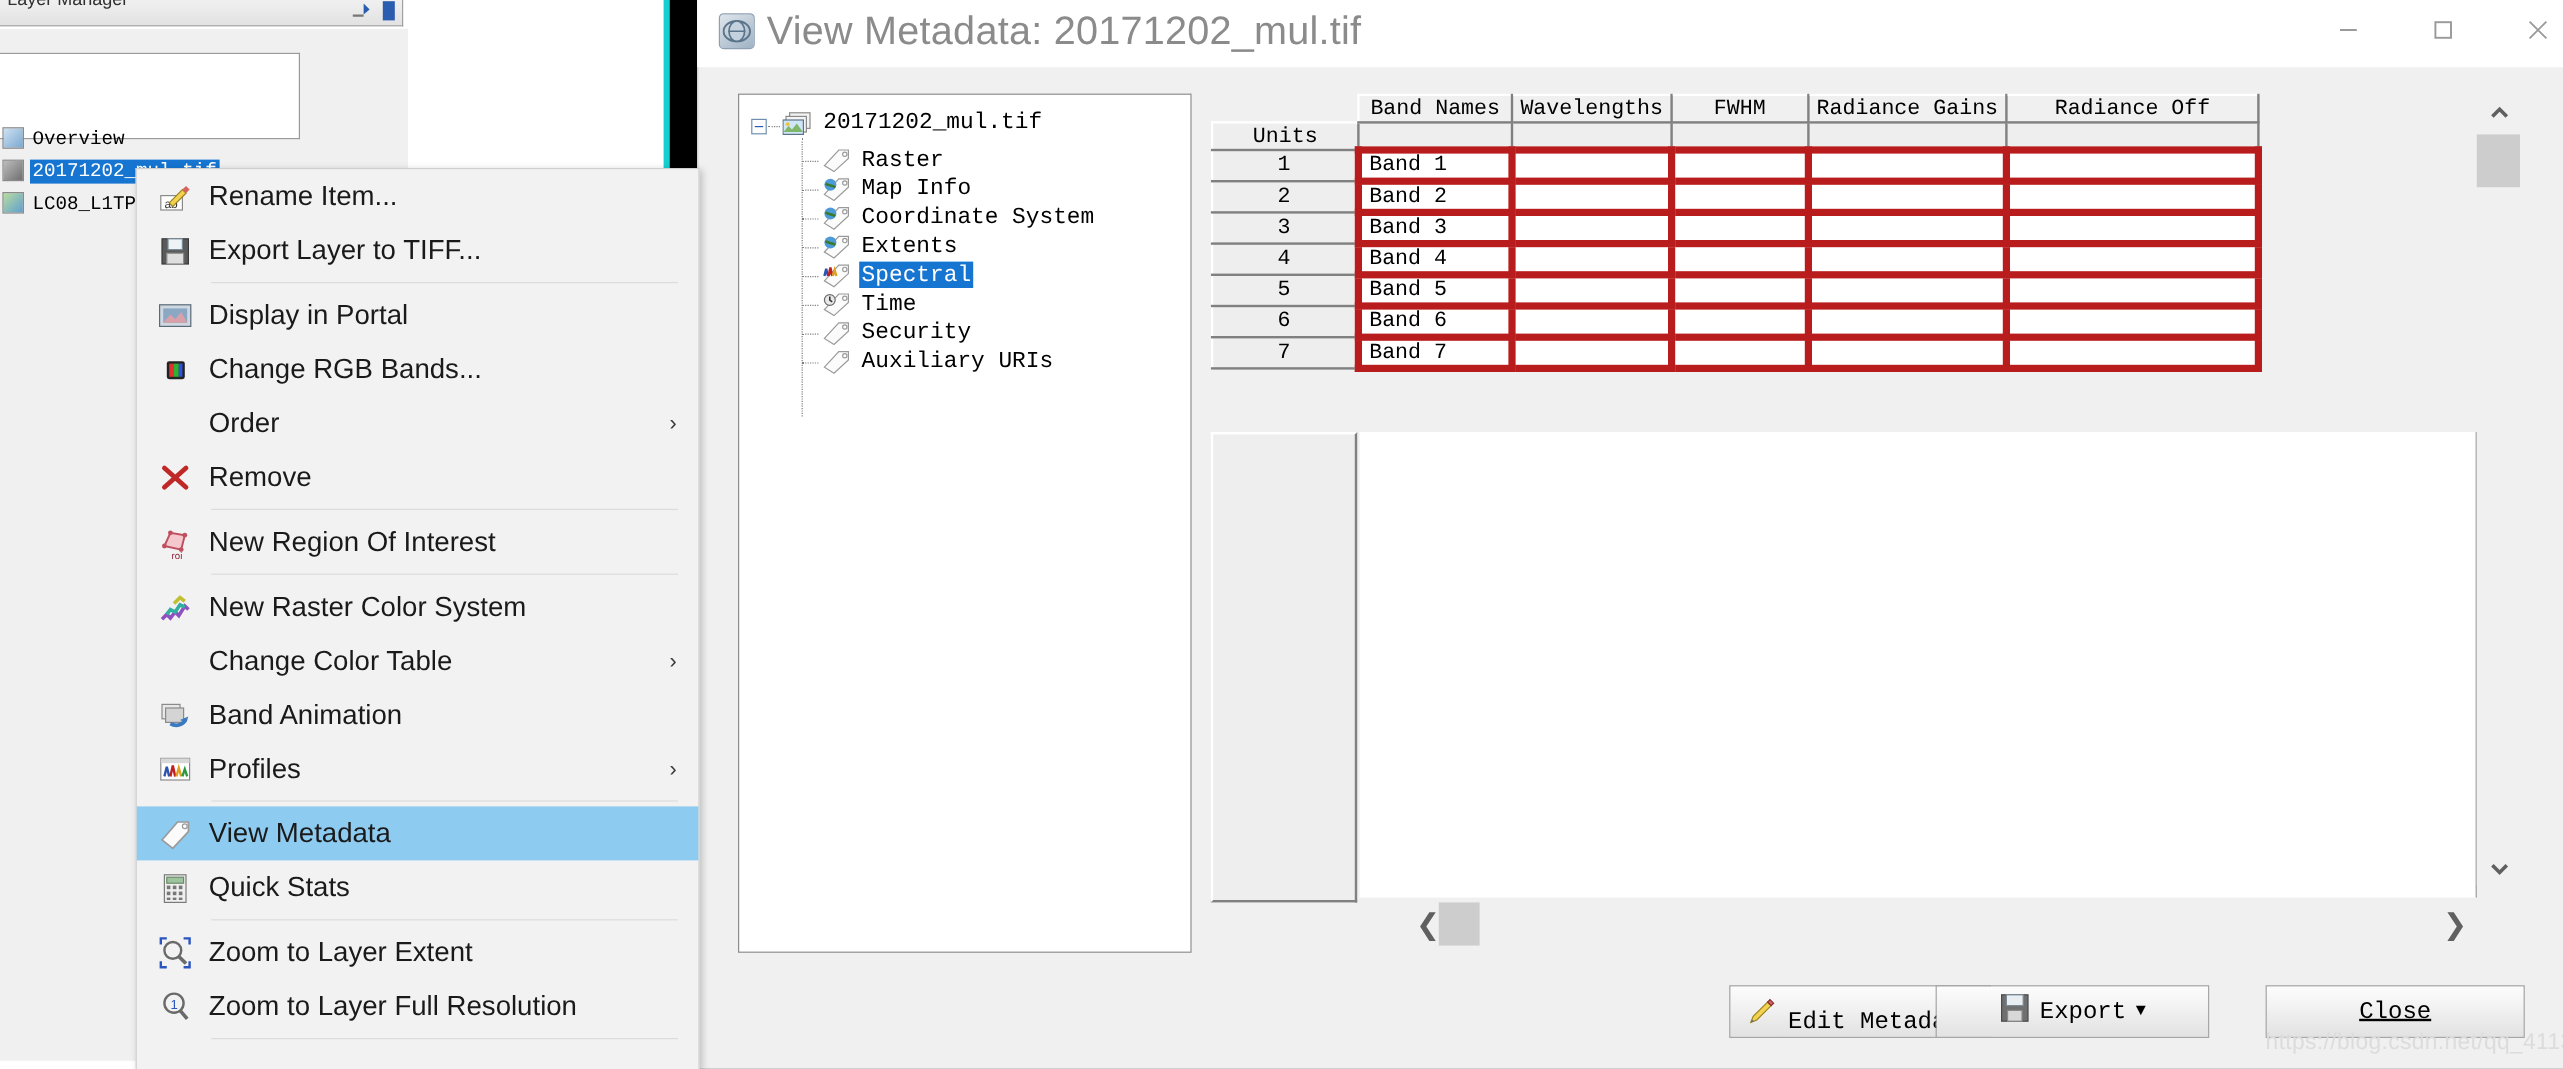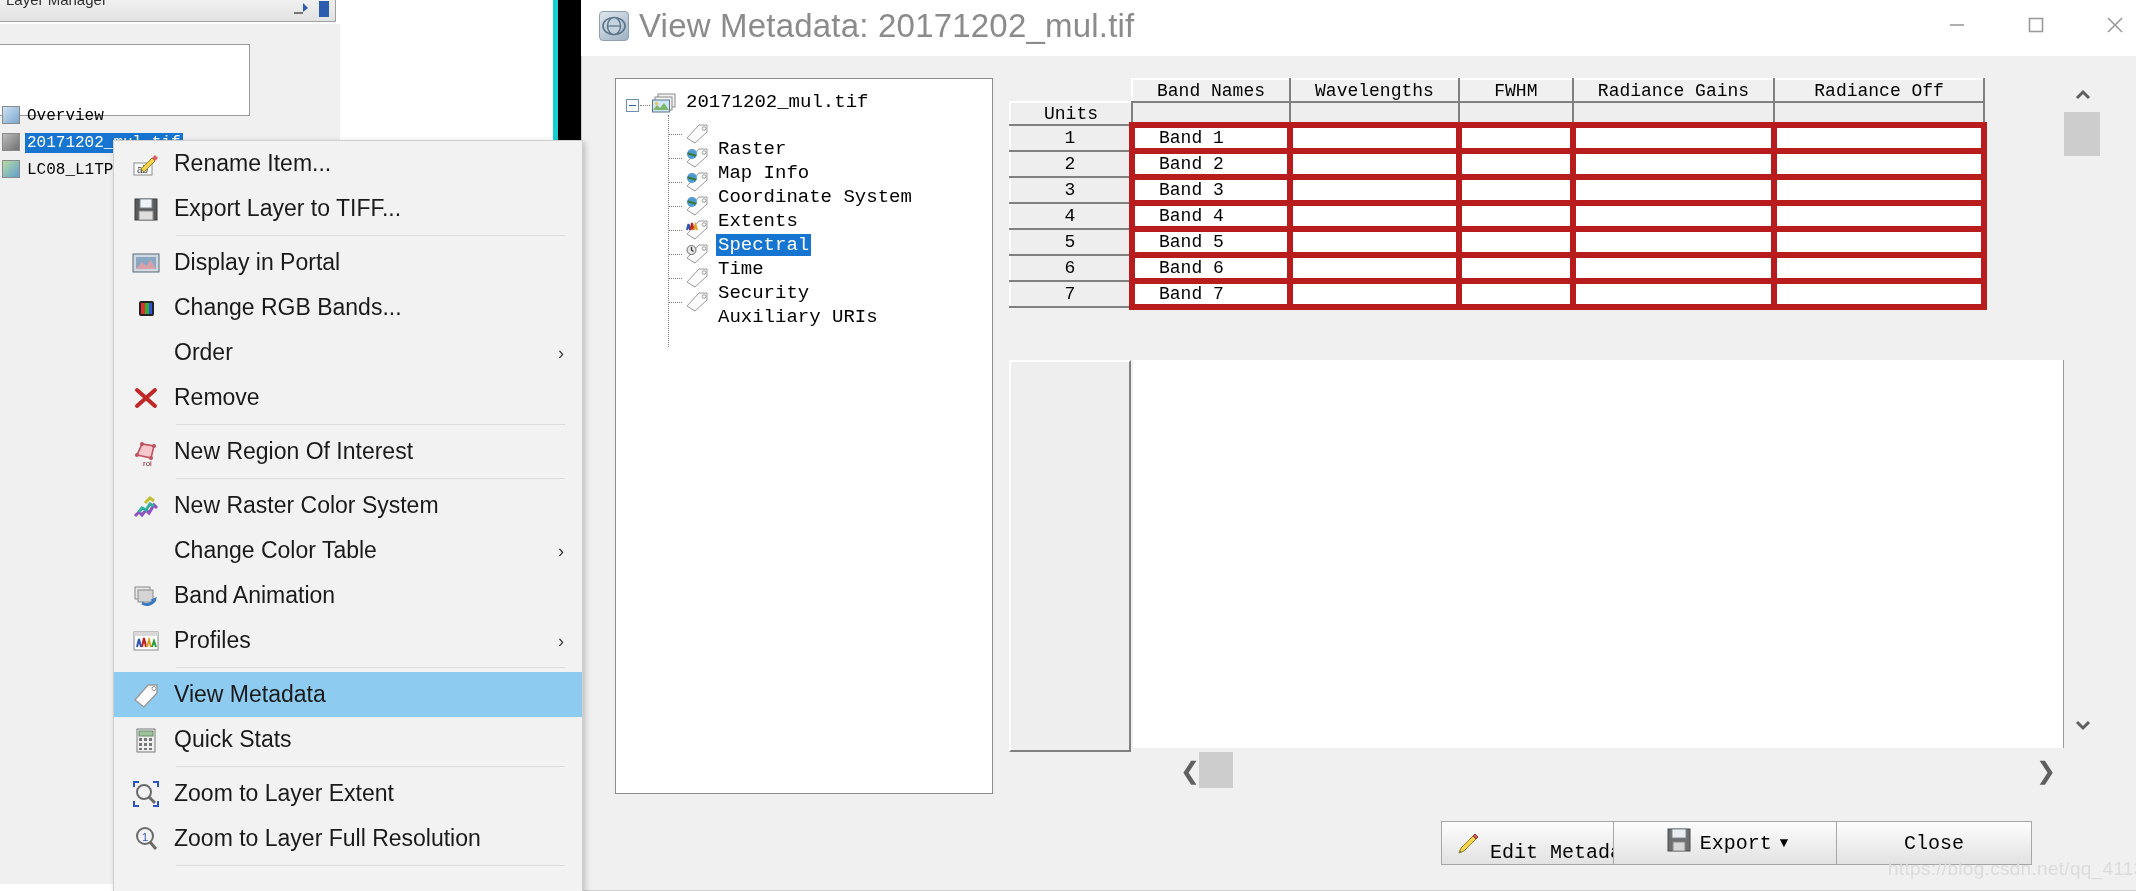--- a/index.html
+++ b/index.html
@@ -90,31 +90,31 @@
   .t-dots{position:absolute;left:14px;top:14px;width:10px;border-top:1px dotted #808080;}
   .t-vline{position:absolute;left:42px;top:24px;width:0;height:232px;border-left:1px dotted #808080;}
   .t-rootico{
     position:absolute;left:26px;top:2px;width:26px;height:22px;
   }
   .t-rootlabel{position:absolute;left:60px;top:0px;font-family:"Liberation Mono", monospace;font-size:19px;color:#000;}
   .tchild{position:relative;height:24px;margin-left:42px;white-space:nowrap;}
   .tchild .hdots{position:absolute;left:0;top:12px;width:14px;border-top:1px dotted #808080;}
   .tchild .tag{position:absolute;left:16px;top:0px;width:26px;height:22px;}
   .tchild .clabel{
-    position:absolute;left:48px;top:16px;
+    position:absolute;left:48px;top:0px;
     font-family:"Liberation Mono", monospace;font-size:19px;color:#000;padding:0 2px;
   }
   .tchild .clabel.sel{background:#1675d1;color:#ffffff;}
 
   
   #table-wrap{left:1009px;top:78px;width:1055px;height:660px;overflow:hidden;}
   table.meta{border-collapse:collapse;table-layout:fixed;}
   table.meta th,table.meta td{
     font-family:"Liberation Mono", monospace;font-size:18px;color:#000;
-    height:23px;box-sizing:border-box;padding:0 24px;white-space:nowrap;
+    height:23px;box-sizing:border-box;padding:0 6px;white-space:nowrap;
   }
   th.corner{
     width:122px;background:#f0f0f0;border:none;
   }
   th.colhead{
     background:#f0f0f0;border:2px solid;
     border-color:#ffffff #808080 #808080 #ffffff;
     text-align:center;font-weight:normal;height:30px;
   }
   td.rowhead{
@@ -141,21 +141,21 @@
   
   .fbtn{
     top:821px;height:44px;background:linear-gradient(#fdfdfd,#e2e2e2);
     border:1px solid #a6a6a6;box-sizing:border-box;
     display:flex;align-items:center;justify-content:center;gap:8px;
     font-family:"Liberation Mono", monospace;font-size:20px;color:#000;
     cursor:default;
   }
   #btn-edit{left:1441px;width:218px;align-items:flex-end;}
   #btn-export{left:1613px;width:228px;}
-  #btn-close-footer{left:1836px;width:196px;}
+  #btn-close-footer{left:1888px;width:216px;text-decoration:underline;}
   .caret{font-size:14px;line-height:1;}
 
   
   #watermark{
     left:1888px;top:858px;font-size:19px;color:#dcdcdc;
     font-family:"Liberation Sans", sans-serif;white-space:nowrap;letter-spacing:.3px;
   }
 
   
   #ctx{

